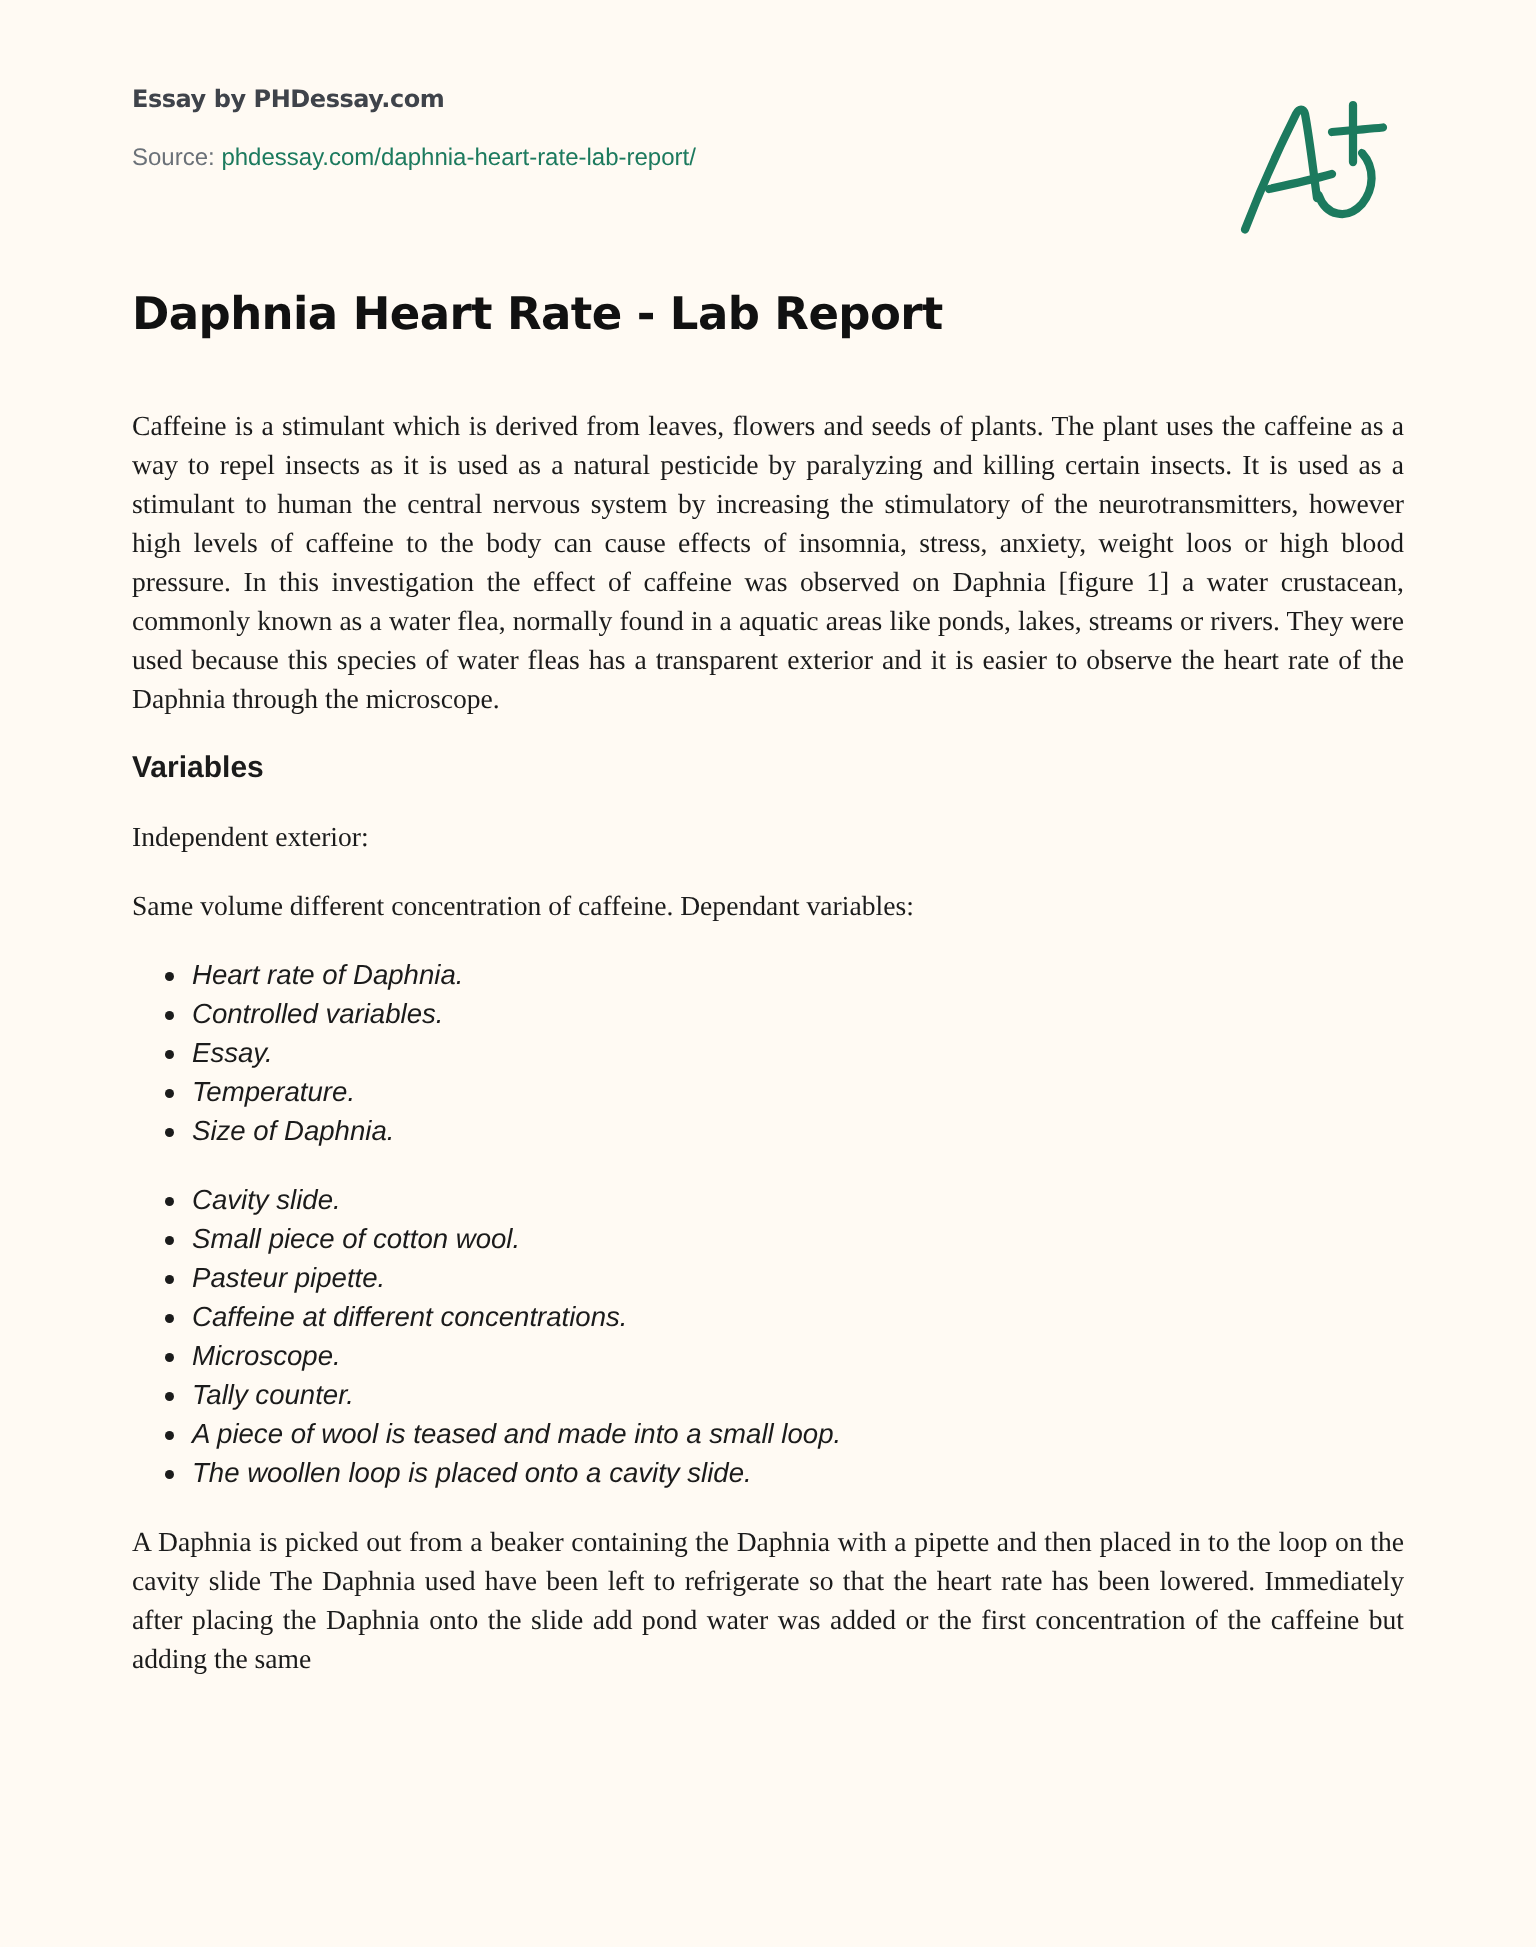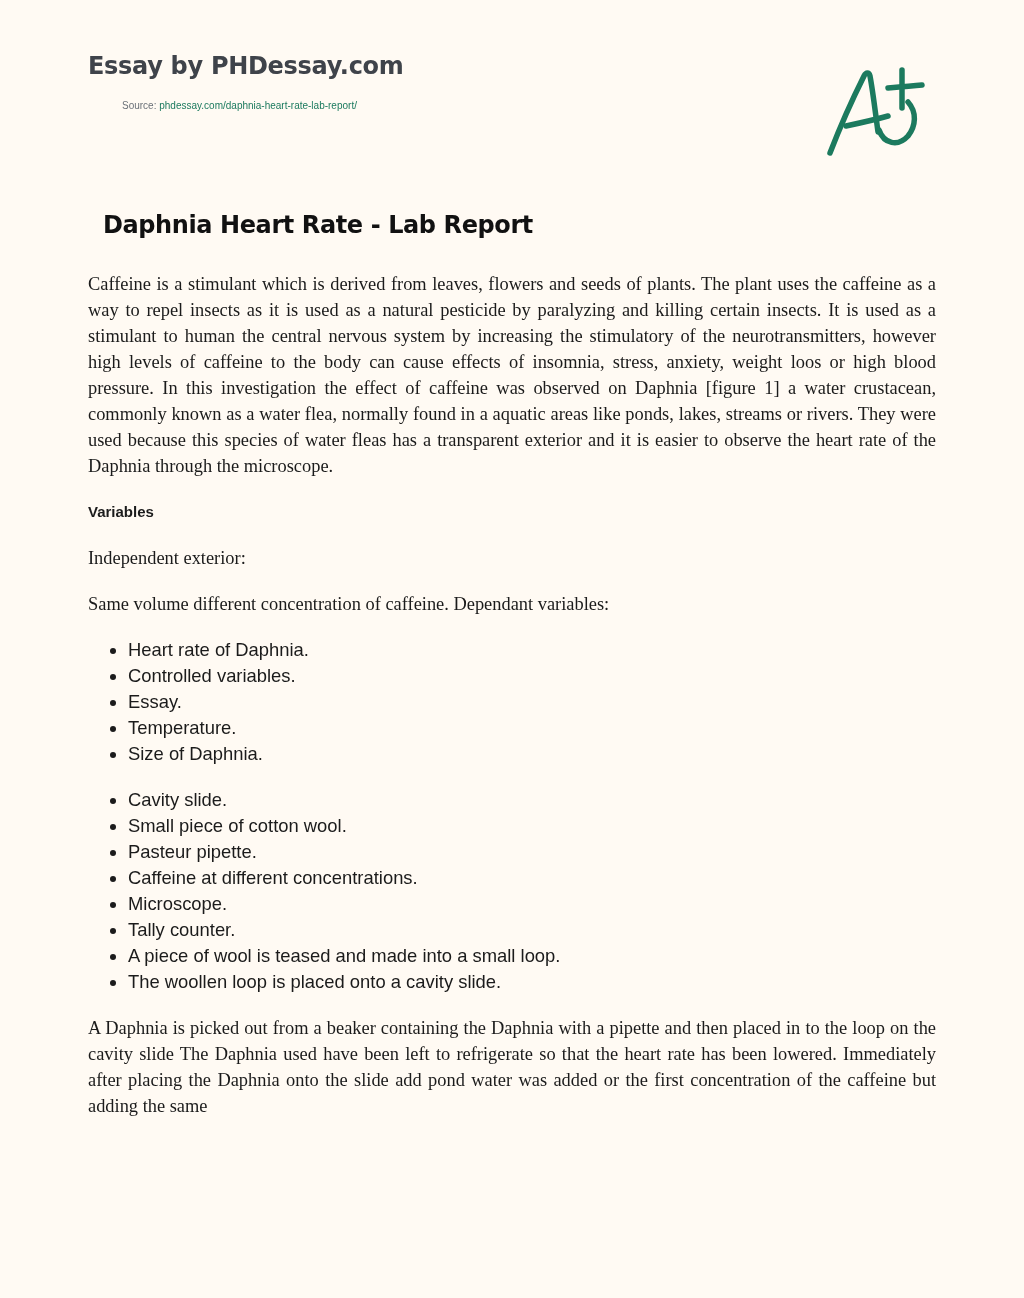--- a/index.html
+++ b/index.html
@@ -17,52 +17,51 @@
     }
     .header {
       position: absolute;
       left: 88px;
       top: 50px;
       width: 860px;
     }
     .site-title {
       font-family: "DejaVu Sans", sans-serif;
       font-weight: bold;
-      font-size: 24px;
+      font-size: 16px;
       color: #3f434a;
       letter-spacing: -0.3px;
       margin: 0;
       line-height: 32px;
     }
     .source-line {
       margin-top: 14px;
-      font-size: 10px;
+      font-size: 16px;
       color: #6b7178;
       line-height: 20px;
-      margin-left: 34px;
     }
     .source-line .source-link {
       color: #1c7a5e;
       text-decoration: none;
     }
     .logo {
       position: absolute;
       left: 822px;
       top: 62px;
       width: 110px;
       height: 100px;
     }
     .doc-title {
       position: absolute;
       left: 88px;
       top: 188px;
-      margin: 15px;
+      margin: 0;
       font-family: "DejaVu Sans", sans-serif;
       font-weight: bold;
-      font-size: 24px;
+      font-size: 30px;
       color: #111;
       letter-spacing: -0.4px;
       line-height: 44px;
     }
     .content {
       position: absolute;
       left: 88px;
       top: 271px;
       width: 848px;
       font-size: 18.4px;
@@ -72,27 +71,28 @@
     .content p {
       margin: 0 0 20px 0;
       font-family: Liberation Serif, serif;
     }
     .content p.justify {
       text-align: justify;
       text-align-last: left;
     }
     .content h3 {
       margin: 18px 0 20px 0;
-      font-size: 15px;
+      font-size: 20px;
       font-weight: bold;
       line-height: 26px;
     }
     .content ul {
       margin: 0 0 20px 0;
       padding-left: 40px;
+      font-style: italic;
     }
     .content ul li {
       line-height: 26px;
     }
     .fade {
       position: absolute;
       left: 0;
       right: 0;
       top: 1248px;
       bottom: 0;

